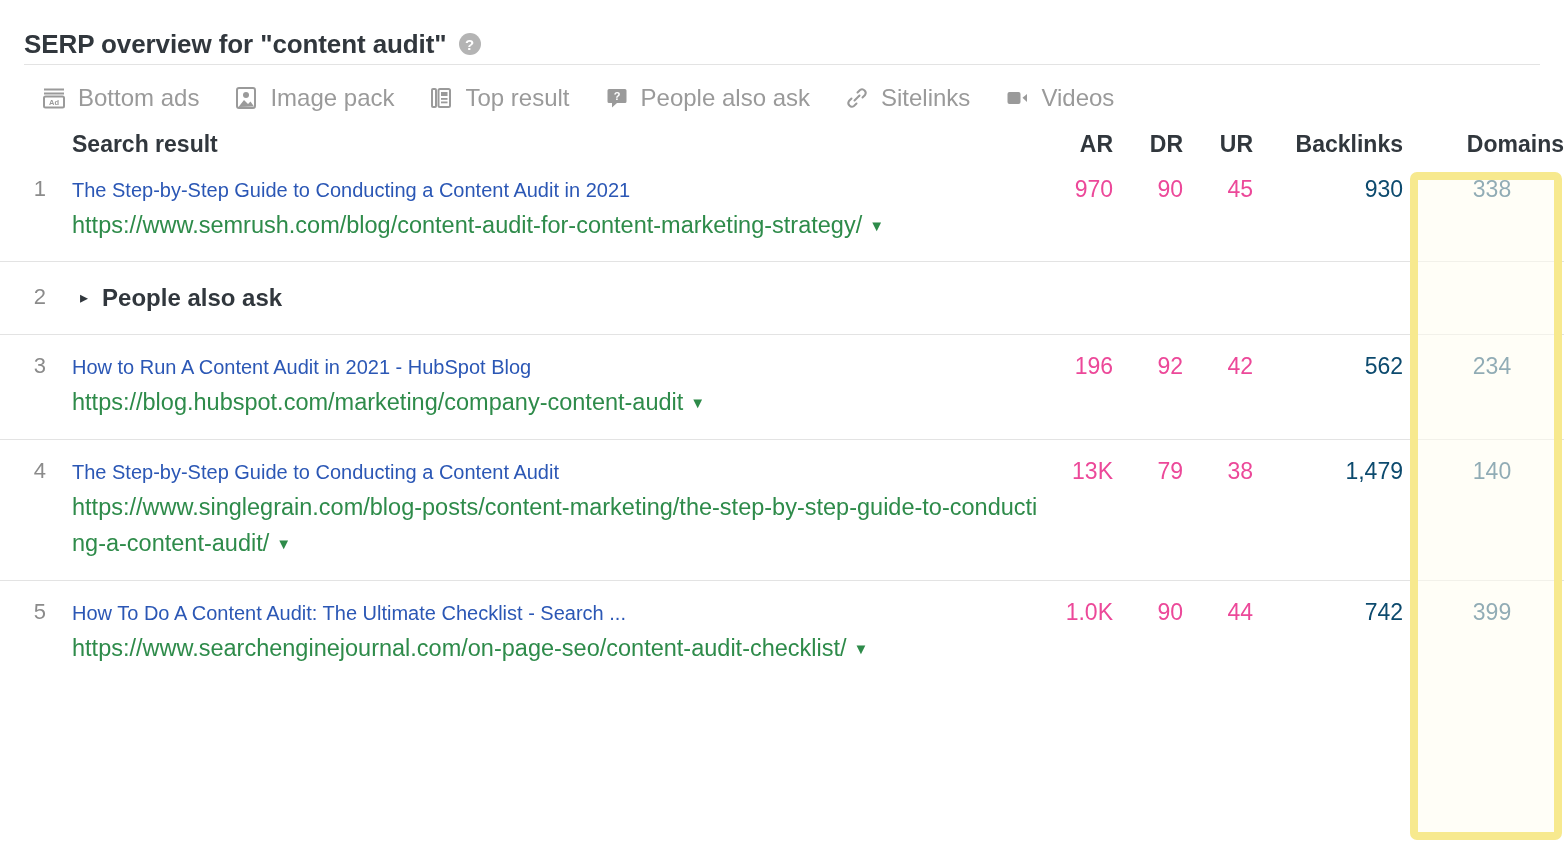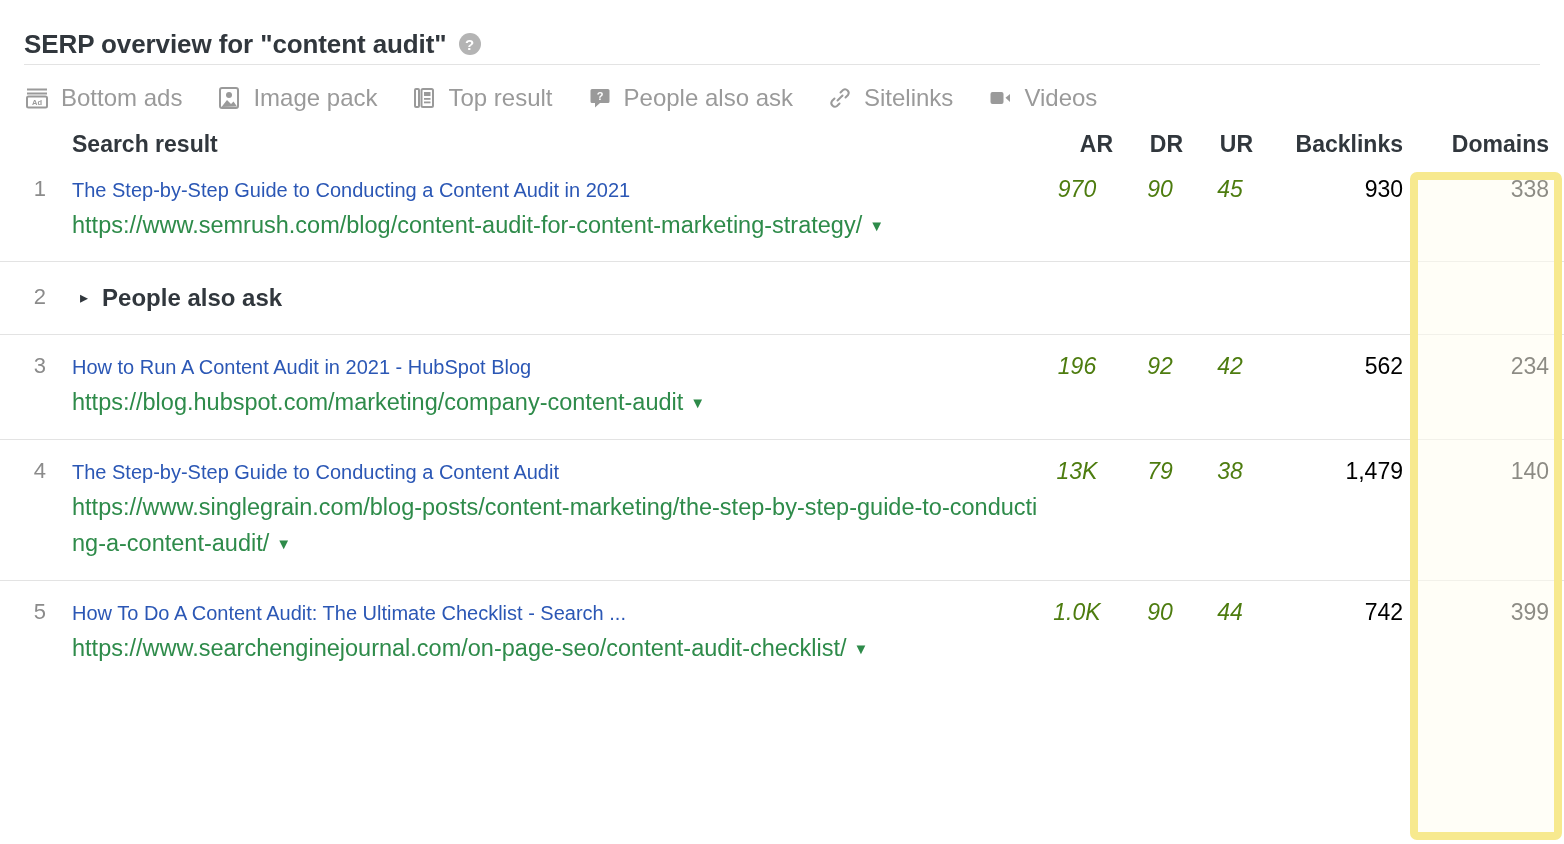--- a/index.html
+++ b/index.html
@@ -53,20 +53,21 @@
     margin: 0 24px 0 24px;
   }
 
   
   .features-row {
     display: flex;
     align-items: center;
     padding: 0 24px;
     height: 66px;
     gap: 0;
+    margin-left: 17px;
   }
   .feature {
     display: flex;
     align-items: center;
     margin-right: 34px;
     color: #9a9a9a;
     font-size: 24px;
     white-space: nowrap;
   }
   .feature:last-child { margin-right: 0; }
@@ -104,57 +105,56 @@
   thead th {
     font-size: 23px;
     font-weight: bold;
     color: #31373d;
     padding-top: 14px;
     padding-bottom: 20px;
     text-align: right;
     vertical-align: middle;
   }
   thead th.th-result { text-align: left; padding-left: 0; }
-  thead th.th-dom { padding-right: 15px; }
+  thead th.th-dom { }
   thead th.th-bl { padding-right: 24px; }
   thead th.th-ar, thead th.th-dr, thead th.th-ur { padding-right: 24px; }
 
   tbody tr.result-row > td {
     padding-top: 18px;
     padding-bottom: 18px;
     border-top: 1px solid #e3e3e3;
   }
   tbody tr.result-row:first-child > td { border-top: none; }
 
   td.rank {
     color: #8b8b8b;
     font-size: 22px;
     text-align: right;
     padding-right: 26px;
     white-space: nowrap;
   }
   td.metric {
-    text-align: center;
-    color: #4d7c0f;
+    text-align: right;
+    color: #ec4899;
     padding-right: 24px;
     white-space: nowrap;
-    font-style: italic;
   }
   td.metric-bl {
     text-align: right;
     padding-right: 24px;
     white-space: nowrap;
   }
   td.metric-dom {
-    text-align: right;
-    padding-right: 15px;
+    text-align: center;
+    padding-right: 7px;
     white-space: nowrap;
   }
   .num-link {
-    color: #000000;
+    color: #0c4a6e;
     text-decoration: none;
     cursor: pointer;
   }
 
   .result-title {
     color: #2b57b5;
     text-decoration: none;
     font-size: 20px;
     line-height: 1.24;
     cursor: pointer;

